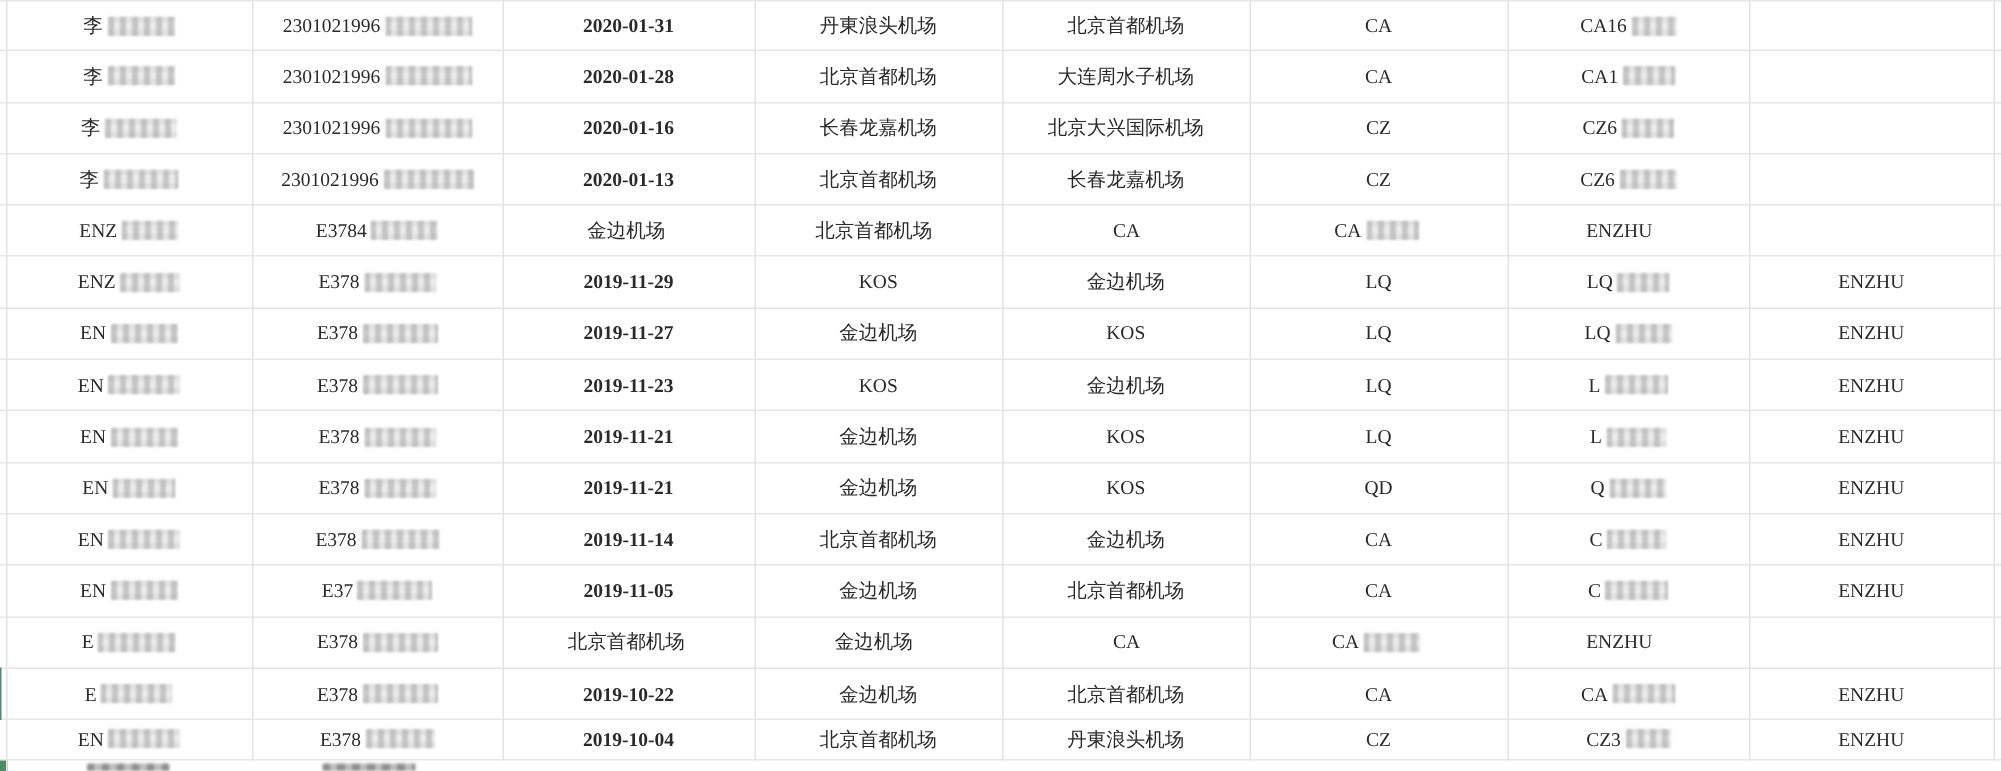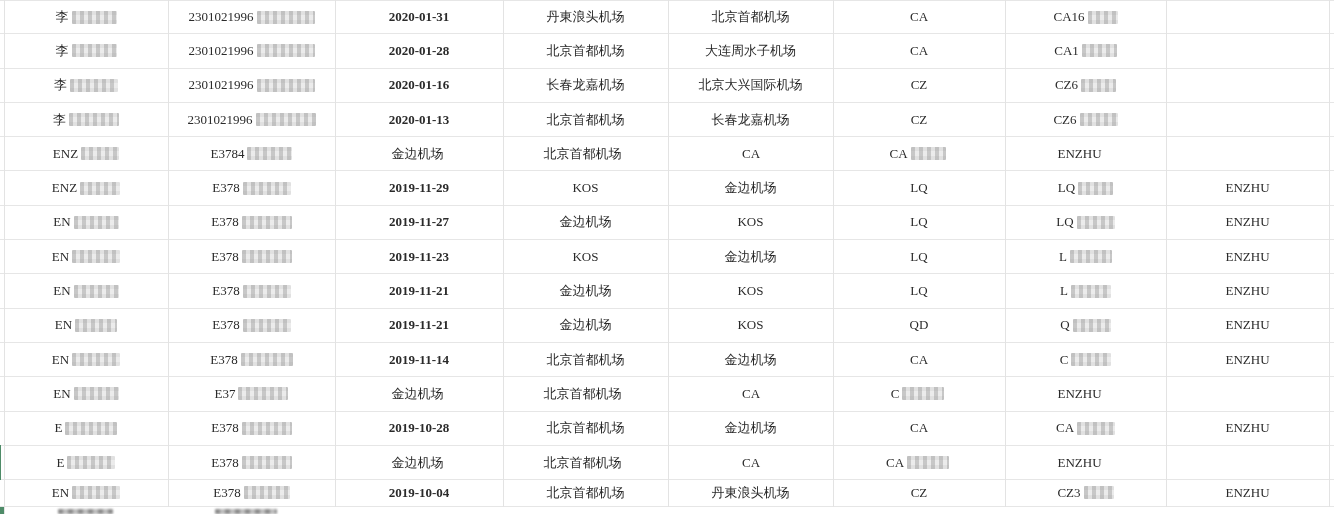--- a/index.html
+++ b/index.html
@@ -390,20 +390,23 @@
 
   <div class="row">
     <div class="cell c1">
       <span>EN</span>
           <span class="px" style="width: 45px;"></span>
     </div>
     <div class="cell c2">
       <span>E37</span>
           <span class="px" style="width: 50px;"></span>
     </div>
+    <div class="cell c3">
+      <span>2019-11-05</span>
+    </div>
     <div class="cell c4">
       <span>金边机场</span>
     </div>
     <div class="cell c5">
       <span>北京首都机场</span>
     </div>
     <div class="cell c6">
       <span>CA</span>
     </div>
     <div class="cell c7">
@@ -417,23 +420,20 @@
 
   <div class="row">
     <div class="cell c1">
       <span>E</span>
           <span class="px" style="width: 52px;"></span>
     </div>
     <div class="cell c2">
       <span>E378</span>
           <span class="px" style="width: 50px;"></span>
     </div>
-    <div class="cell c3">
-      <span>2019-10-28</span>
-    </div>
     <div class="cell c4">
       <span>北京首都机场</span>
     </div>
     <div class="cell c5">
       <span>金边机场</span>
     </div>
     <div class="cell c6">
       <span>CA</span>
     </div>
     <div class="cell c7">
@@ -446,20 +446,23 @@
   </div>
 
   <div class="row marked">
     <div class="cell c1">
       <span>E</span>
           <span class="px" style="width: 48px;"></span>
     </div>
     <div class="cell c2">
       <span>E378</span>
           <span class="px" style="width: 50px;"></span>
+    </div>
+    <div class="cell c3">
+      <span>2019-10-22</span>
     </div>
     <div class="cell c4">
       <span>金边机场</span>
     </div>
     <div class="cell c5">
       <span>北京首都机场</span>
     </div>
     <div class="cell c6">
       <span>CA</span>
     </div>

